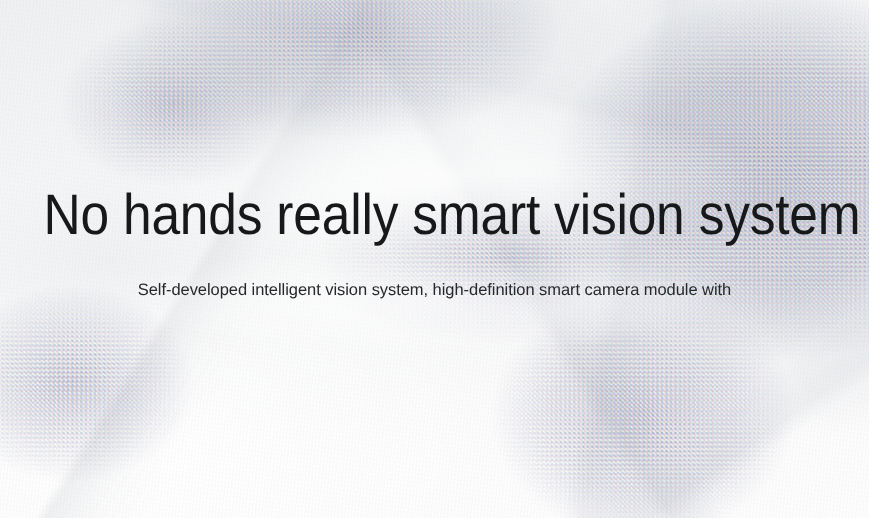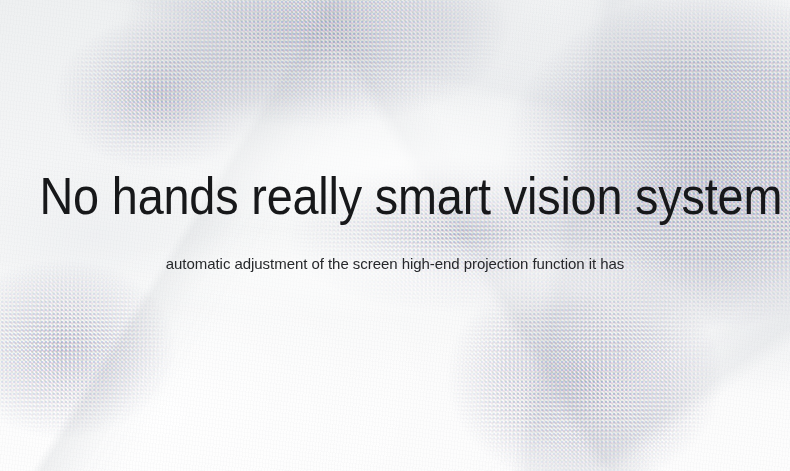--- a/index.html
+++ b/index.html
@@ -178,17 +178,17 @@
   </div>
 
   <div class="bg-layer bg-grain"></div>
   <div class="bg-layer bg-veil"></div>
 
   <div class="content">
 
     <h1 class="headline">No hands really smart vision system</h1>
 
     <p class="subcopy">
-      <span class="subcopy-line">automatic adjustment of the screen high-end projection function it has</span>
+      <span class="subcopy-line">Self-developed intelligent vision system, high-definition smart camera module with</span>
     </p>
 
   </div>
 </div>
 
 </body></html>

